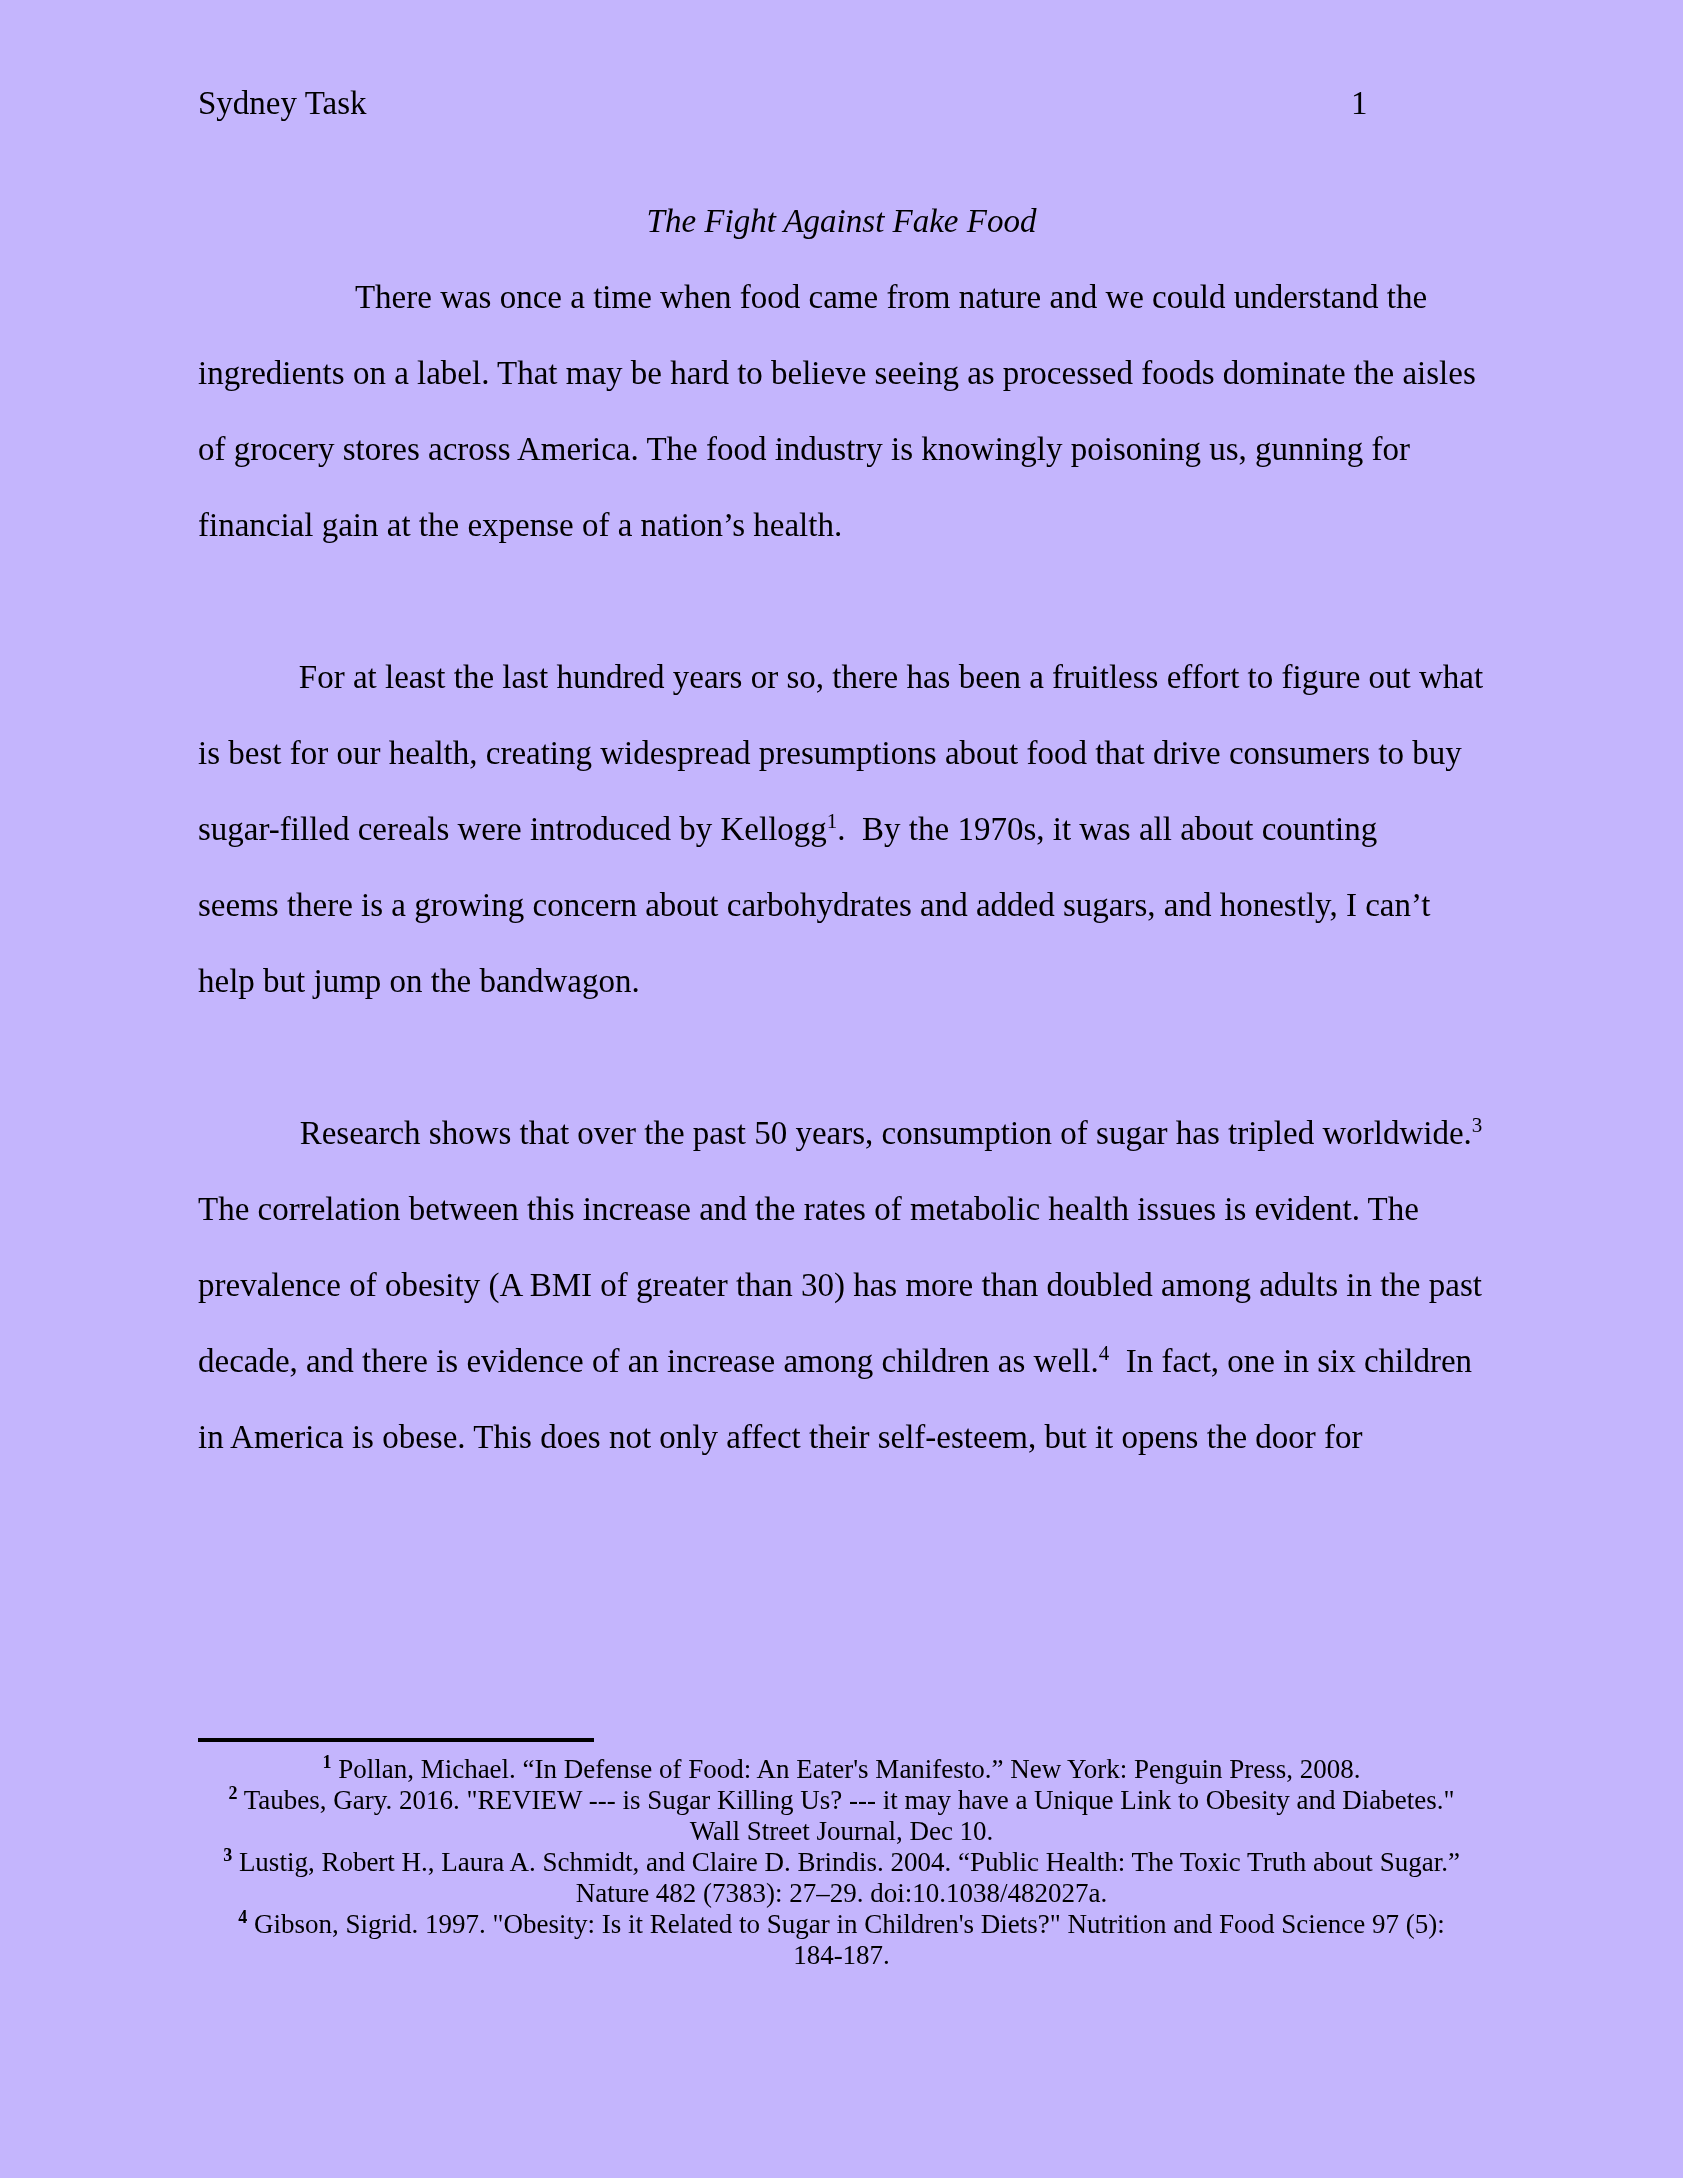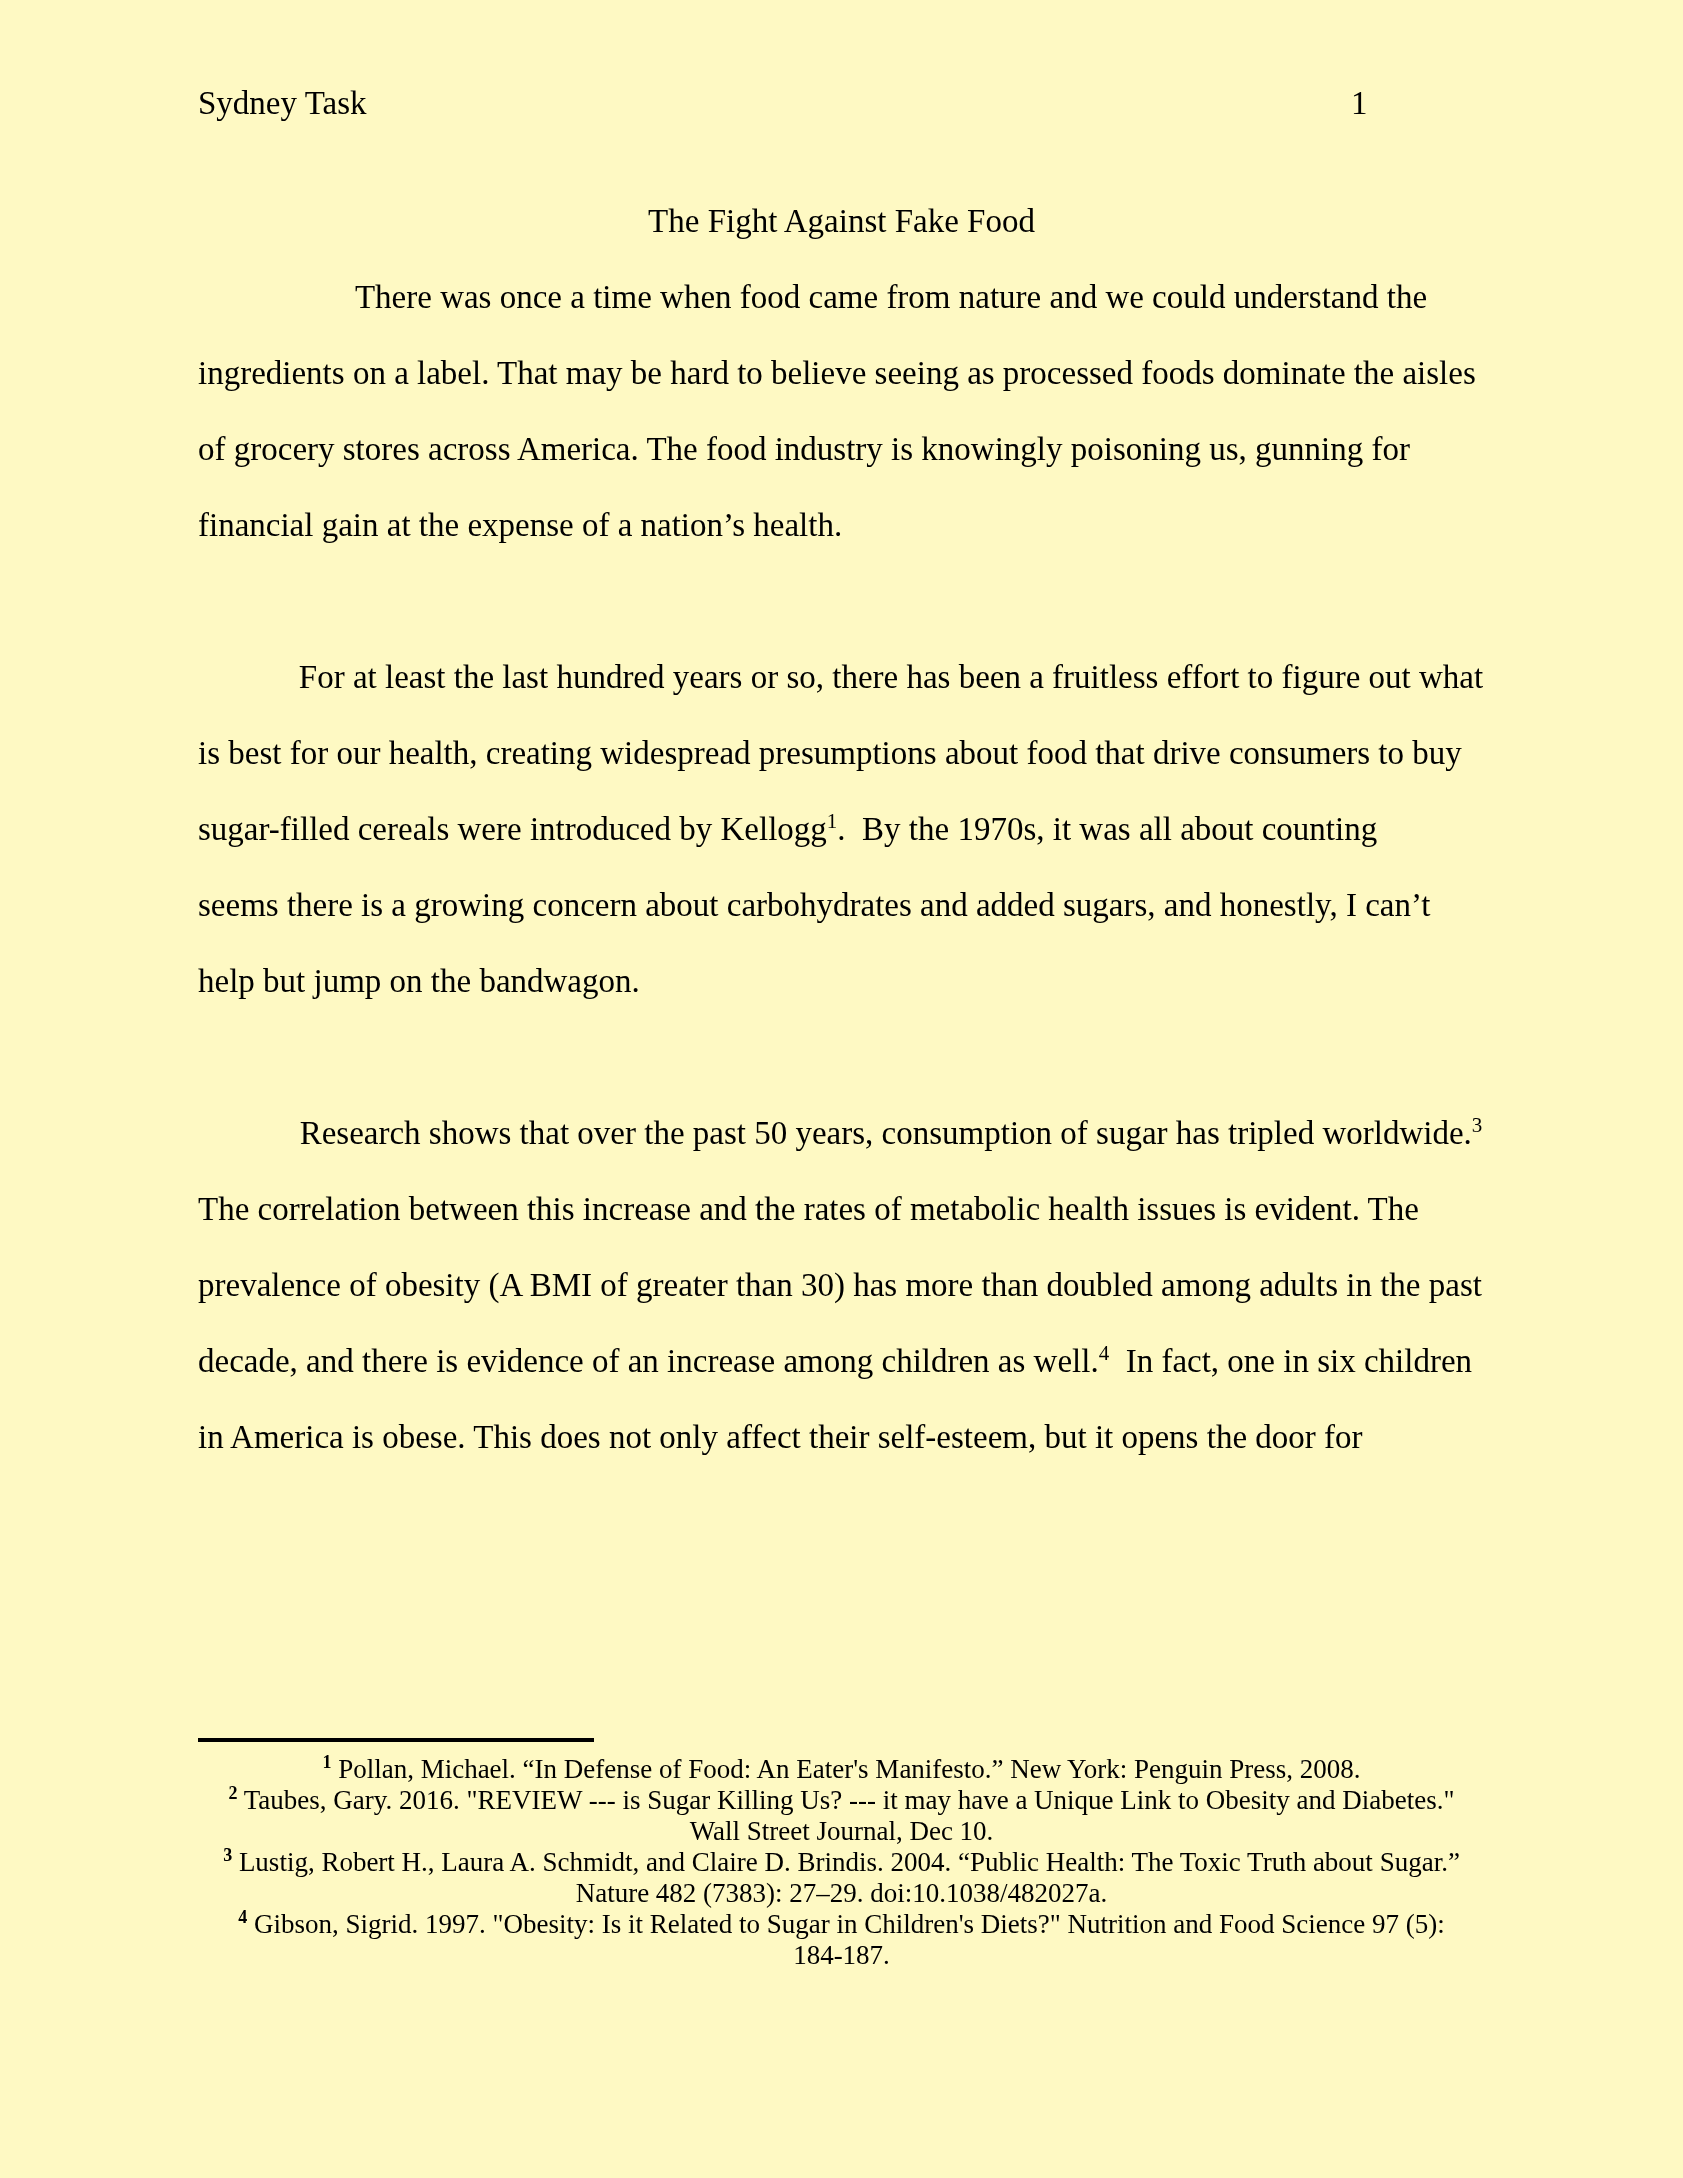--- a/index.html
+++ b/index.html
@@ -4,21 +4,21 @@
 <style>
   html, body {
     margin: 0;
     padding: 0;
     background: #ffffff;
   }
   .page {
     position: relative;
     width: 1683px;
     height: 2178px;
-    background: #fef9c3;
+    background: #c4b5fd;
     font-family: "Liberation Serif", "DejaVu Serif", serif;
     color: #000000;
     overflow: hidden;
   }
   .hdr-author {
     position: absolute;
     top: 83px;
     left: 198px;
     font-size: 33px;
     line-height: 40px;
@@ -38,20 +38,21 @@
     width: 1287px;
     font-size: 33px;
   }
   .tline {
     height: 76px;
     line-height: 76px;
     white-space: pre;
   }
   .title-line {
     text-align: center;
+    font-style: italic;
   }
   .indent { padding-left: 99px; text-align: center; }
   .content sup {
     font-size: 21px;
     line-height: 0;
     vertical-align: super;
   }
   .fnblock {
     position: absolute;
     top: 1738px;

